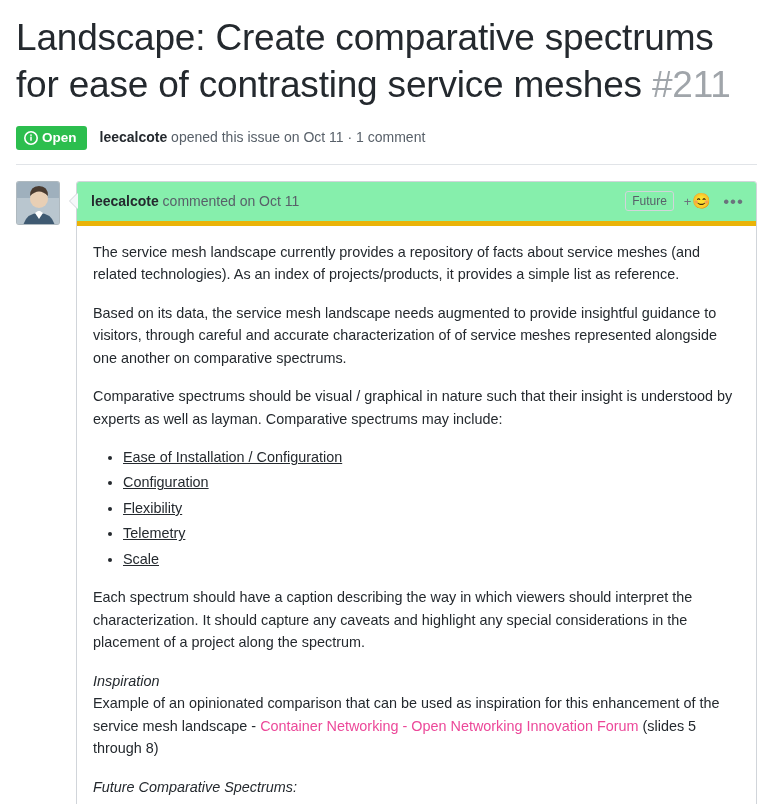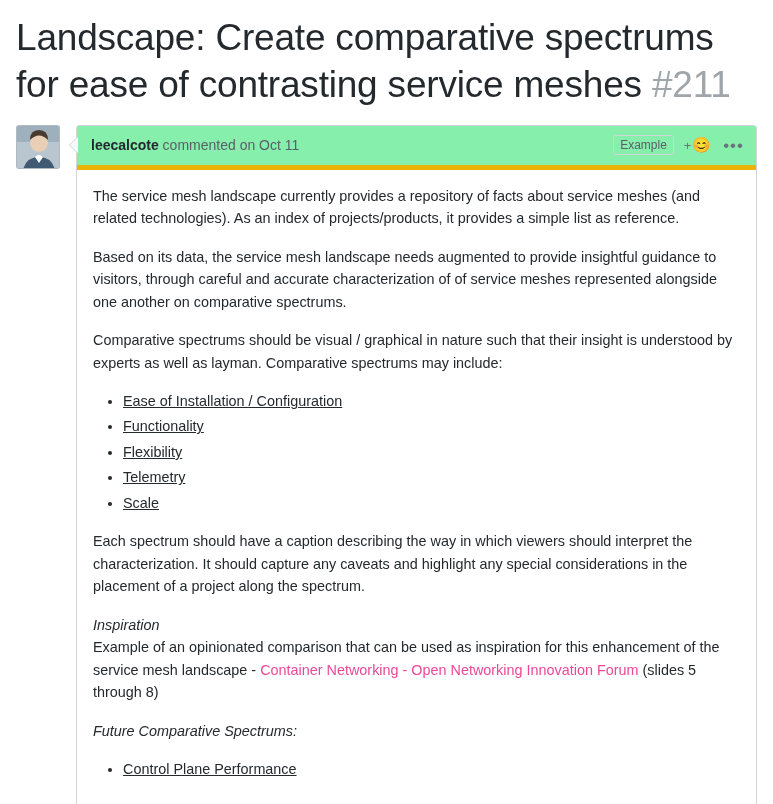--- a/index.html
+++ b/index.html
@@ -190,56 +190,71 @@
 </head>
 <body>
 
 <div class="page">
 
   <h1 class="issue-title">
     <span>Landscape: Create comparative spectrums for ease of contrasting service meshes</span>
     <span class="issue-number">#211</span>
   </h1>
 
+  <div class="meta-row">
+    <span class="state-badge">
+      <span class="ico">
+        <svg width="14" height="14" viewBox="0 0 14 14" aria-hidden="true">
+          <circle cx="7" cy="7" r="6.2" fill="none" stroke="#ffffff" stroke-width="1.6"></circle>
+          <rect x="6.25" y="5.6" width="1.5" height="4.1" fill="#ffffff"></rect>
+          <rect x="6.25" y="3.4" width="1.5" height="1.5" fill="#ffffff"></rect>
+        </svg>
+      </span>
+      <span>Open</span>
+    </span>
+    <span class="meta-text">
+      <span class="author">leecalcote</span><span> opened this issue on Oct 11 · 1 comment</span>
+    </span>
+  </div>
 
   <div class="comment-wrap">
 
     <div class="avatar">
       <svg width="44" height="44" viewBox="0 0 44 44" aria-hidden="true">
         <rect width="44" height="44" fill="#b9c6cf"></rect>
         <rect x="0" y="0" width="44" height="16" fill="#9fb0bd"></rect>
         <circle cx="22" cy="17" r="9" fill="#e8cfb5"></circle>
         <path d="M13 14 q9 -9 18 0 q0 -10 -9 -10 q-9 0 -9 10z" fill="#4a3b30"></path>
         <path d="M6 44 q3 -13 16 -13 q13 0 16 13z" fill="#3f5a72"></path>
         <path d="M18 31 l4 6 l4 -6 l-3 -2 h-2 z" fill="#ffffff"></path>
       </svg>
     </div>
 
     <div class="comment">
       <div class="comment-header">
         <span>
           <span class="author">leecalcote</span><span> commented on Oct 11</span>
         </span>
         <span class="spacer"></span>
-        <span class="role-badge">Example</span>
+        <span class="role-badge">Future</span>
         <span class="emoji-btn">
           <span>+</span>
             <span class="face">😊</span>
         </span>
         <span class="kebab">•••</span>
       </div>
 
       <div class="comment-body">
         <p>The service mesh landscape currently provides a repository of facts about service meshes (and related technologies). As an index of projects/products, it provides a simple list as reference.</p>
         <p>Based on its data, the service mesh landscape needs augmented to provide insightful guidance to visitors, through careful and accurate characterization of of service meshes represented alongside one another on comparative spectrums.</p>
         <p>Comparative spectrums should be visual / graphical in nature such that their insight is understood by experts as well as layman. Comparative spectrums may include:</p>
 
         <ul>
           <li>Ease of Installation / Configuration</li>
-          <li>Functionality</li>
+          <li>Configuration</li>
           <li>Flexibility</li>
           <li>Telemetry</li>
           <li>Scale</li>
         </ul>
 
         <p>Each spectrum should have a caption describing the way in which viewers should interpret the characterization. It should capture any caveats and highlight any special considerations in the placement of a project along the spectrum.</p>
 
         <p class="tight">
           <em>Inspiration</em>
         </p>

